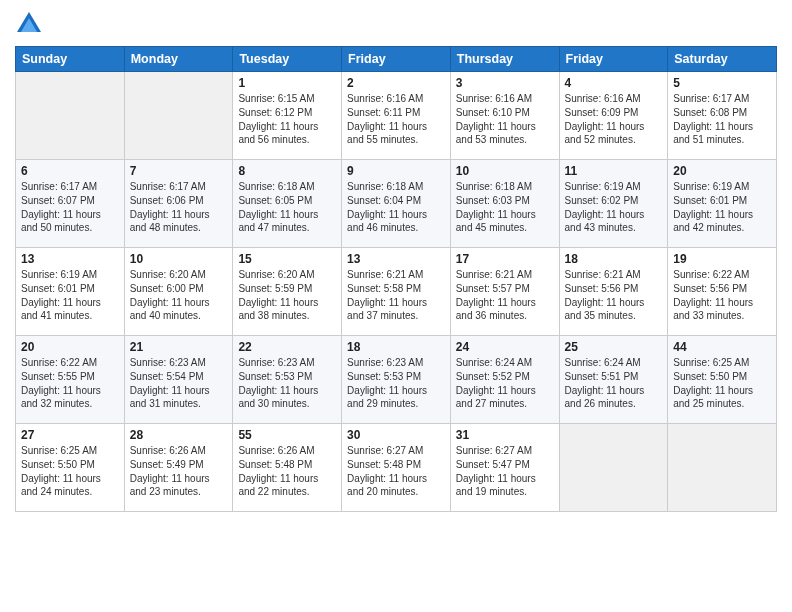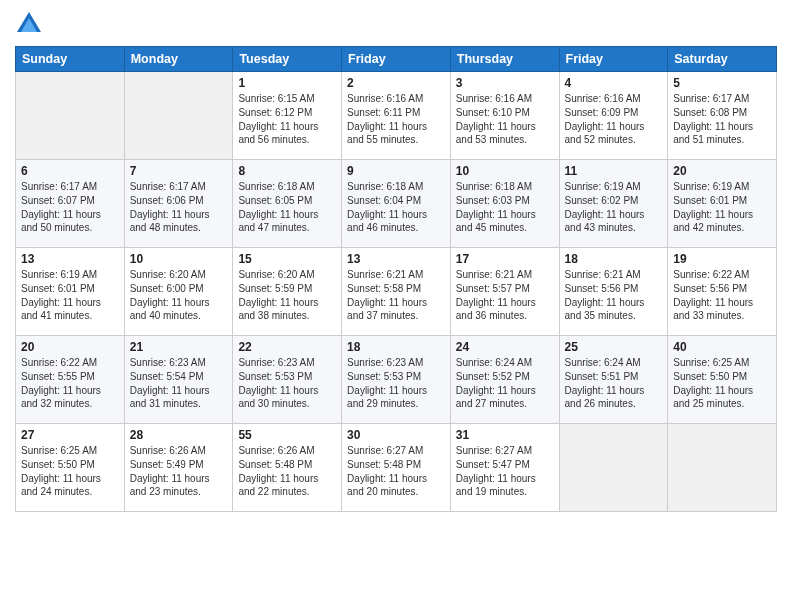--- a/index.html
+++ b/index.html
@@ -292,21 +292,21 @@
 Sunset: 5:52 PM
 Daylight: 11 hours and 27 minutes.</div>
           </td>
           <td>
             <span class="day-num">25</span>
             <div class="day-info" style="white-space: pre-line;">Sunrise: 6:24 AM
 Sunset: 5:51 PM
 Daylight: 11 hours and 26 minutes.</div>
           </td>
           <td>
-            <span class="day-num">40</span>
+            <span class="day-num">44</span>
             <div class="day-info" style="white-space: pre-line;">Sunrise: 6:25 AM
 Sunset: 5:50 PM
 Daylight: 11 hours and 25 minutes.</div>
           </td>
         </tr>
         <tr>
           <td>
             <span class="day-num">27</span>
             <div class="day-info" style="white-space: pre-line;">Sunrise: 6:25 AM
 Sunset: 5:50 PM

